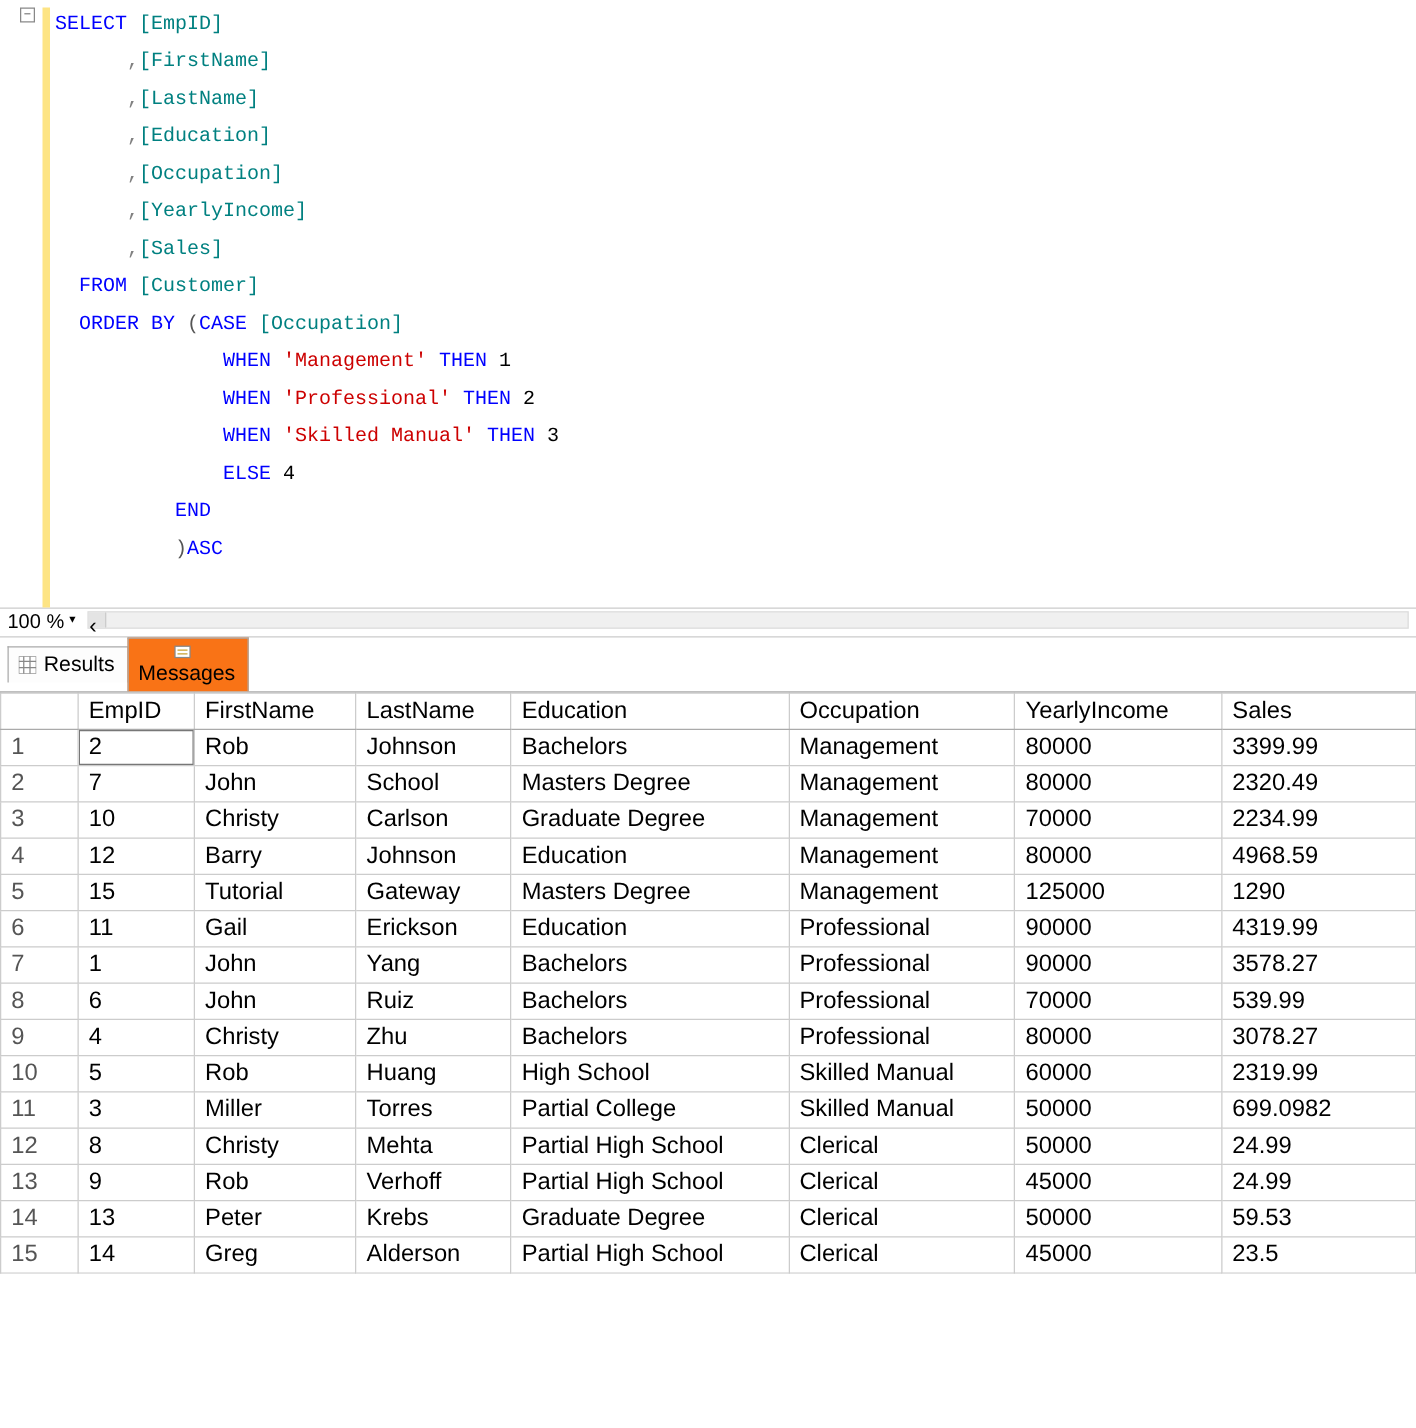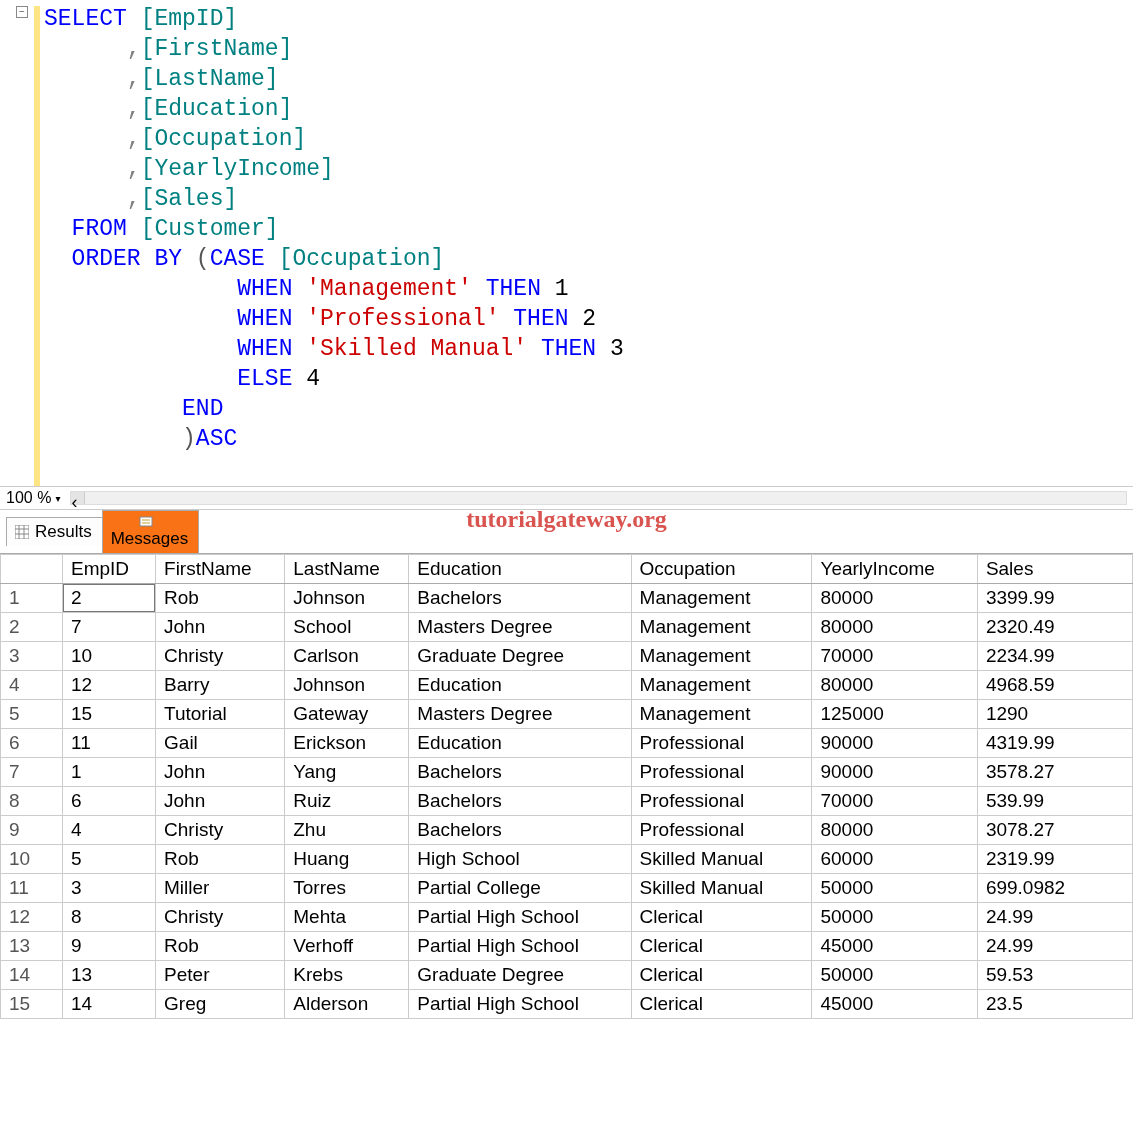--- a/index.html
+++ b/index.html
@@ -1,28 +1,28 @@
 <!DOCTYPE html>
 <html><head>
 <meta charset="utf-8">
 <style>
   * { margin:0; padding:0; box-sizing:border-box; }
   body { font-family:"Segoe UI",Tahoma,sans-serif; font-size:18px; background:#fff; color:#000; width:1133px; }
   .editor-row { display:flex; }
   .gutter { width:44px; display:flex; justify-content:flex-end; align-items:flex-start; padding-top:6px; padding-right:4px; }
   .gutter-stripe { width:6px; background:#fde484; }
   .fold { width:12px; height:12px; border:1px solid #888; font-size:10px; line-height:10px; text-align:center; color:#555; margin-right:2px; background:#fff; display:inline-flex; align-items:center; justify-content:center;}
-  .code { flex:1; font-family:Consolas,"Courier New",monospace; font-size:23px; line-height:30px; padding:4px 0 8px 0; white-space:pre; }
+  .code { flex:1; font-family:Consolas,"Courier New",monospace; font-size:16px; line-height:30px; padding:4px 0 8px 0; white-space:pre; }
   .kw { color:#0000ff; }
   .ident { color:#008080; }
   .paren { color:#555; }
   .punct { color:#808080; }
   .num { color:#000; }
   .str { color:#cc0000; }
-  .zoom-row { display:flex; align-items:center; border-top:1px solid #ccc; border-bottom:1px solid #ccc; padding:2px 6px; }
+  .zoom-row { display:flex; align-items:flex-start; border-top:1px solid #ccc; border-bottom:1px solid #ccc; padding:2px 6px; }
   .zoom-val { font-size:16px; margin-right:4px; }
   .zoom-carets { font-size:10px; color:#000; margin-right:10px; cursor:pointer; }
   .zoom-scroll { flex:1; height:14px; background:#f0f0f0; border:1px solid #ddd; position:relative; }
   .zoom-nib { position:absolute; left:0; top:0; bottom:0; width:14px; background:#e4e4e4; border-right:1px solid #ccc;}
   .tabs-row { display:flex; align-items:center; border-bottom:1px solid #aaa; padding-left:6px; position:relative; }
   .tab { display:flex; align-items:center; border:1px solid #aaa; border-bottom:none; padding:4px 10px 4px 8px; background:#fdfdfd; margin-right:-1px; font-size:17px; cursor:pointer; }
   .tab.inactive { background:#f97316;flex-direction:column; }
   .tab-ico { width:14px; height:14px; margin-right:6px; display:inline-flex; }
   .watermark { position:absolute; left:50%; transform:translateX(-50%); color:#d9534f; font-weight:700; font-size:24px; top:-4px; font-family:Georgia,serif;}
   .grid { border-collapse:collapse; width:100%; table-layout:fixed;padding-left:16px; }
@@ -82,21 +82,20 @@
   <div class="tab inactive">
     <span class="tab-ico">
       <svg viewBox="0 0 14 14">
           <rect x="1" y="2" width="12" height="9" fill="#fff" stroke="#888"></rect>
           <line x1="3" y1="5" x2="11" y2="5" stroke="#c8a030"></line>
           <line x1="3" y1="8" x2="11" y2="8" stroke="#c8a030"></line>
         </svg>
     </span>
     <span>Messages</span>
   </div>
-  <div class="watermark">tutorialgateway.org</div>
 </div>
 
 <table class="grid">
   <colgroup>
     <col class="c-num">
       <col class="c-emp">
       <col class="c-fn">
       <col class="c-ln">
       <col class="c-ed">
       <col class="c-oc">

